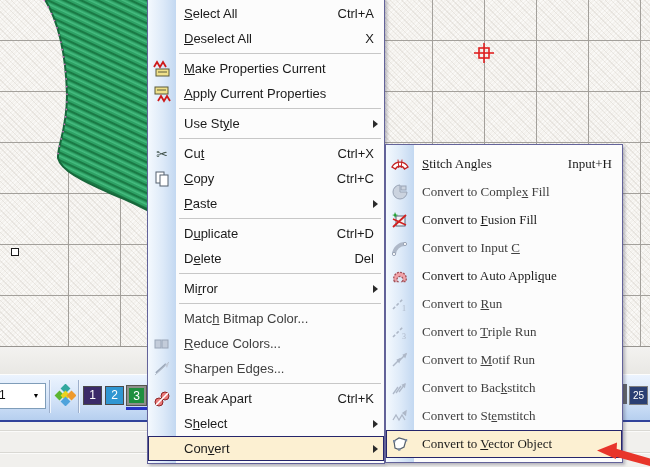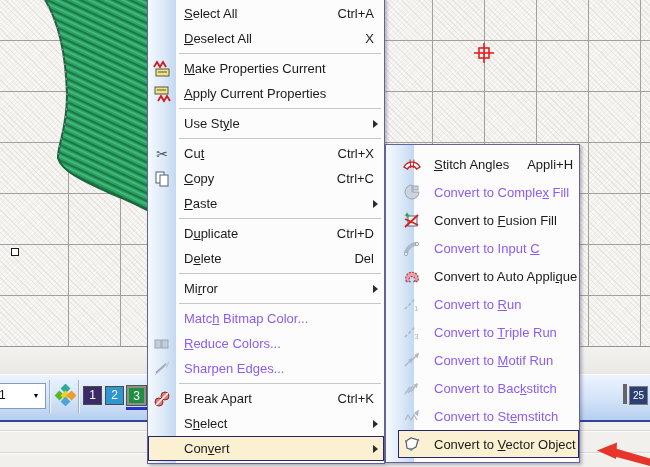--- a/index.html
+++ b/index.html
@@ -73,37 +73,37 @@
     background:linear-gradient(90deg,#F4F9FE 0%,#DCE9F8 55%,#C3D8F1 100%);
   }
   .mi{
     position:relative;z-index:1;display:flex;align-items:center;
     padding:0 10px 0 36px;font-size:13px;color:#1B1B1B;white-space:nowrap;
   }
   #main-menu .mi{height:25px;gap:35px;}
   #convert-submenu .mi{height:28px;}
   .mi .sc{margin-left:auto;padding-left:18px;}
   .mi .u{text-decoration:underline;}
-  .mi.dis{color:#8b5cf6;}
+  .mi.dis{color:#404040;}
   .mi .arr{
     position:absolute;right:6px;top:50%;margin-top:-4px;width:0;height:0;
     border-left:5px solid #2B2B2B;border-top:4px solid transparent;border-bottom:4px solid transparent;
   }
   .mi.hl{
     background:#FCF0D2;
     box-shadow:inset 0 0 0 1px #26266B;
     align-items:center;
   }
   .mi .ic{
     position:absolute;left:4px;top:50%;width:20px;height:18px;margin-top:-9px;
     display:flex;align-items:center;justify-content:center;
   }
   .sep{position:relative;z-index:1;height:0;border-top:1px solid #C7C7C7;margin:2px 3px 2px 31px;}
   #main-menu{left:147px;top:-2px;width:238px;padding:2px 0 2px 0;}
-  #convert-submenu{left:385px;top:144px;width:195px;padding:5px 0 4px 12px;}
+  #convert-submenu{left:385px;top:144px;width:238px;padding:5px 0 4px 0;font-family:Liberation Serif, serif;}
   
   #annotation-arrow{position:absolute;left:0;top:0;z-index:30;pointer-events:none;}
 </style>
 </head>
 <body>
 
 <div id="canvas">
   <svg id="green-shape" width="170" height="350" viewBox="0 0 170 350">
     <defs>
       <pattern id="satin" width="7" height="7" patternUnits="userSpaceOnUse" patternTransform="rotate(115)">
@@ -277,21 +277,21 @@
   <div class="gutter"></div>
 <div class="mi">
       <span class="ic">
         <svg width="20" height="18" viewBox="0 0 20 18">
           <path d="M2,12 A9,9 0 0 1 18,12 L14.5,14 A5,5 0 0 0 5.5,14 Z" fill="#FFF" stroke="#C42222" stroke-width="1.4"></path>
           <line x1="8" y1="4.6" x2="8.8" y2="13" stroke="#C42222"></line>
           <line x1="12" y1="4.6" x2="11.2" y2="13" stroke="#C42222"></line>
         </svg>
       </span>
       <span><span></span><span class="u">S</span><span>titch Angles</span></span>
-      <span class="sc">Appli+H</span>
+      <span class="sc">Input+H</span>
     </div>
     <div class="mi dis">
       <span class="ic">
         <svg width="18" height="18" viewBox="0 0 18 18">
           <path d="M9,2 A7,7 0 1 0 16,9 L9,9 Z" fill="#CBD3DF" stroke="#99A4B6"></path>
           <rect x="10" y="3" width="5" height="4" fill="#CBD3DF" stroke="#99A4B6"></rect>
         </svg>
       </span>
       <span><span>Convert to Comple</span><span class="u">x</span><span> Fill</span></span>
     </div>

